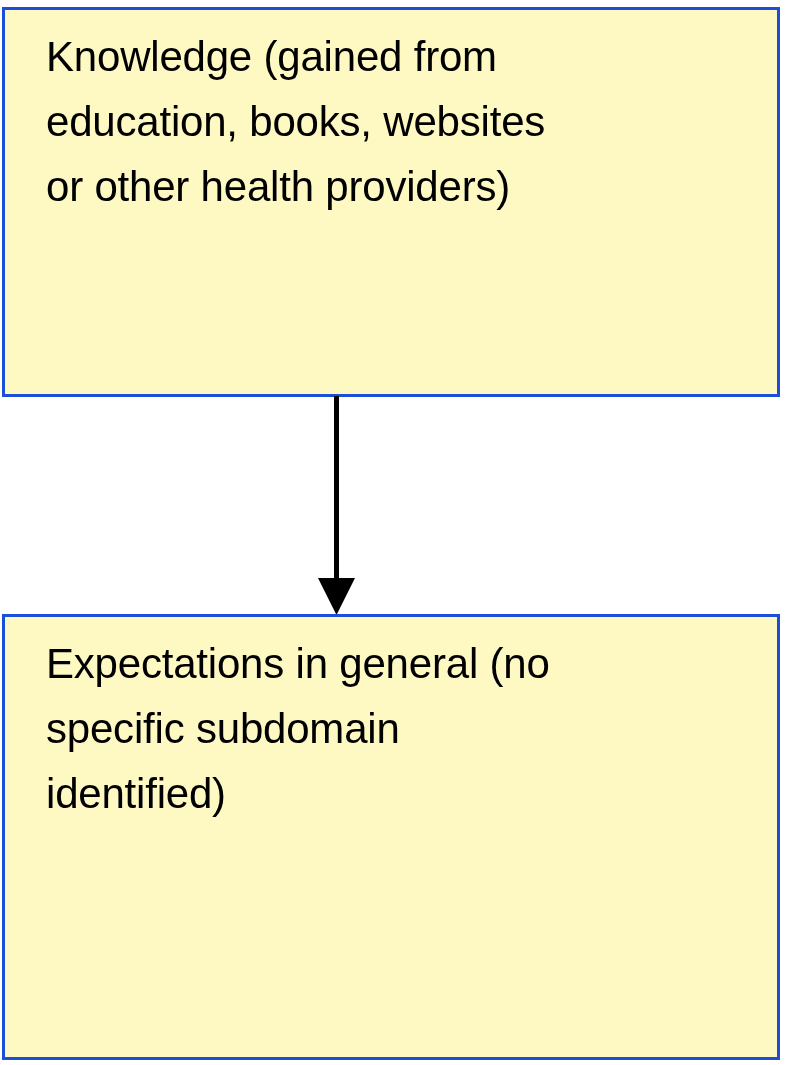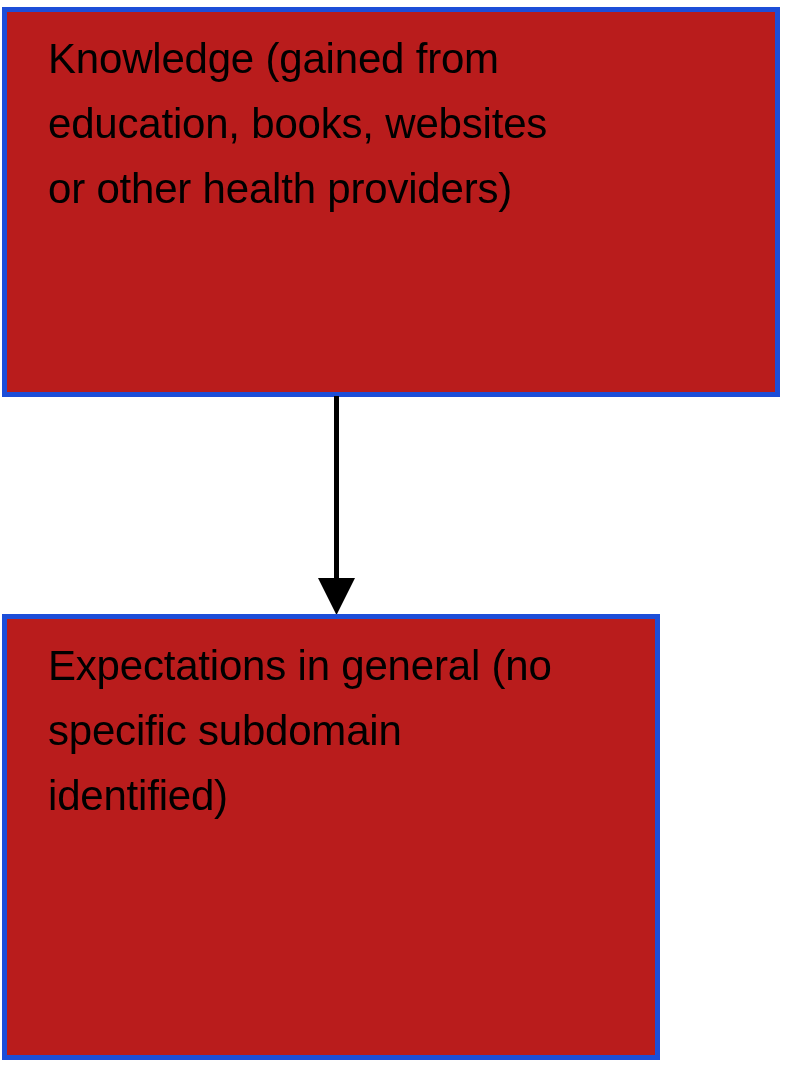--- a/index.html
+++ b/index.html
@@ -14,33 +14,33 @@
   #canvas {
     position: relative;
     width: 790px;
     height: 1065px;
     background: #ffffff;
     overflow: hidden;
   }
   .node-box {
     position: absolute;
     box-sizing: border-box;
-    background: #b91c1c;
-    border: 5px solid #1d4ed8;
+    background: #fef9c3;
+    border: 3px solid #1d4ed8;
   }
   #box-knowledge {
     left: 2px;
     top: 7px;
     width: 778px;
     height: 390px;
   }
   #box-expectations {
     left: 2px;
     top: 614px;
-    width: 658px;
+    width: 778px;
     height: 446px;
   }
   .node-text {
     position: absolute;
     left: 41px;
     top: 14px;
     width: 690px;
     font-size: 42px;
     line-height: 65px;
     color: #000000;

